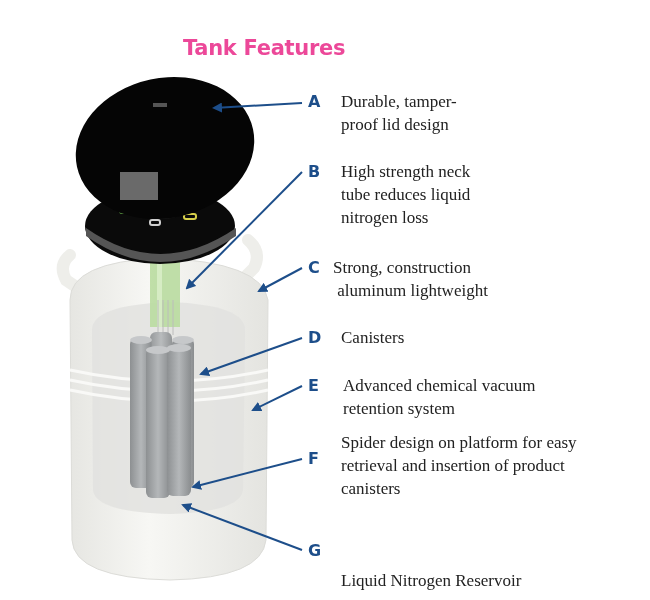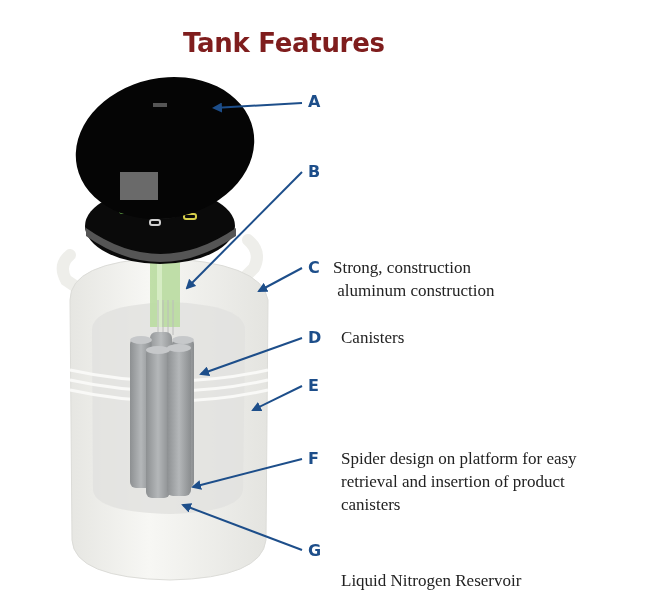--- a/index.html
+++ b/index.html
@@ -1,17 +1,17 @@
 <!DOCTYPE html>
 <html><head>
 <meta charset="utf-8">
 <style>
   html,body{margin:0;padding:0;background:#ffffff;}
   #canvas{position:relative;width:650px;height:600px;overflow:hidden;background:#fff;}
-  .title{position:absolute;left:183px;top:28px;font-family:"DejaVu Sans",sans-serif;font-weight:bold;font-size:26px;color:#7f1d1d;letter-spacing:-0.3px;}
+  .title{position:absolute;left:183px;top:36px;font-family:"DejaVu Sans",sans-serif;font-weight:bold;font-size:21px;color:#ec4899;letter-spacing:-0.3px;}
   svg.art{position:absolute;left:0;top:0;}
   .letter{position:absolute;font-family:"DejaVu Sans",sans-serif;font-weight:bold;font-size:16px;color:#1d4e8a;}
   .desc{position:absolute;font-family:"Liberation Serif",serif;font-size:17px;line-height:23px;color:#222;white-space:pre;}
 </style>
 </head>
 <body>
 
 <div id="canvas">
   <div class="title">Tank Features</div>
 
@@ -86,32 +86,39 @@
       <line x1="302" y1="172" x2="187" y2="288"></line>
       <line x1="302" y1="268" x2="259" y2="291"></line>
       <line x1="302" y1="338" x2="201" y2="374"></line>
       <line x1="302" y1="386" x2="253" y2="410"></line>
       <line x1="302" y1="459" x2="193" y2="487"></line>
       <line x1="302" y1="550" x2="183" y2="505"></line>
     </g>
   </svg>
 
   <div class="letter" style="left:308px;top:92px">A</div>
+  <div class="desc" style="left:341px;top:90px"><span>Durable, tamper-</span>
+<span>proof lid design</span></div>
 
   <div class="letter" style="left:308px;top:162px">B</div>
+  <div class="desc" style="left:341px;top:160px"><span>High strength neck</span>
+<span>tube reduces liquid</span>
+<span>nitrogen loss</span></div>
 
   <div class="letter" style="left:308px;top:258px">C</div>
   <div class="desc" style="left:333px;top:256px"><span>Strong, construction</span>
- <span>aluminum construction</span></div>
+ <span>aluminum lightweight</span></div>
 
   <div class="letter" style="left:308px;top:328px">D</div>
   <div class="desc" style="left:341px;top:326px">Canisters</div>
 
   <div class="letter" style="left:308px;top:376px">E</div>
+  <div class="desc" style="left:343px;top:374px"><span>Advanced chemical vacuum</span>
+<span>retention system</span></div>
 
   <div class="letter" style="left:308px;top:449px">F</div>
-  <div class="desc" style="left:341px;top:447px"><span>Spider design on platform for easy</span>
+  <div class="desc" style="left:341px;top:431px"><span>Spider design on platform for easy</span>
 <span>retrieval and insertion of product</span>
 <span>canisters</span></div>
 
   <div class="letter" style="left:308px;top:541px">G</div>
   <div class="desc" style="left:341px;top:569px">Liquid Nitrogen Reservoir</div>
 </div>
 
 </body></html>

